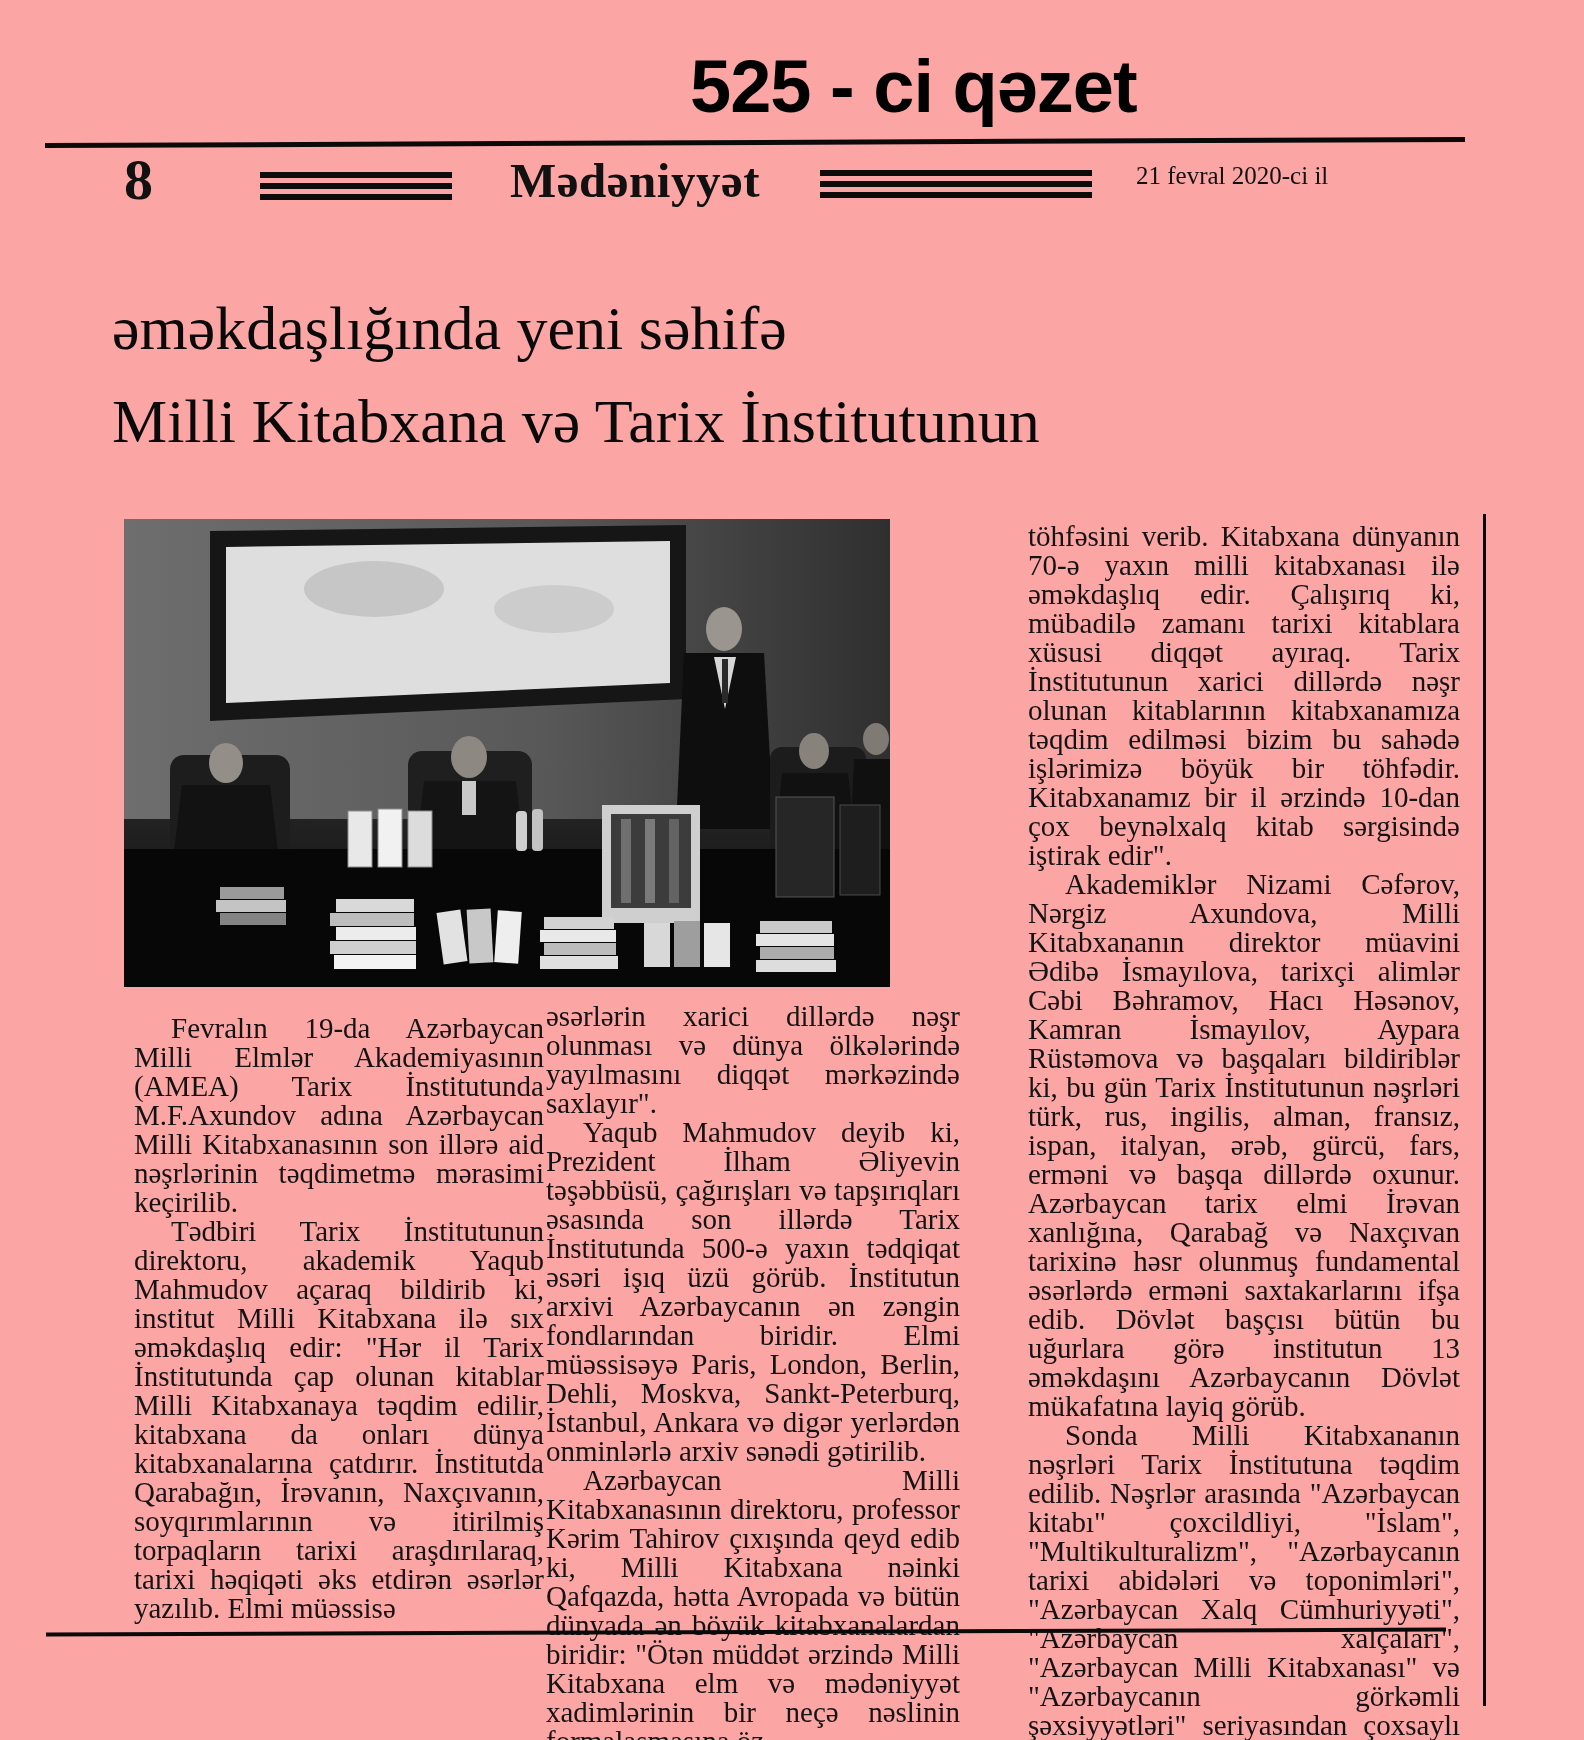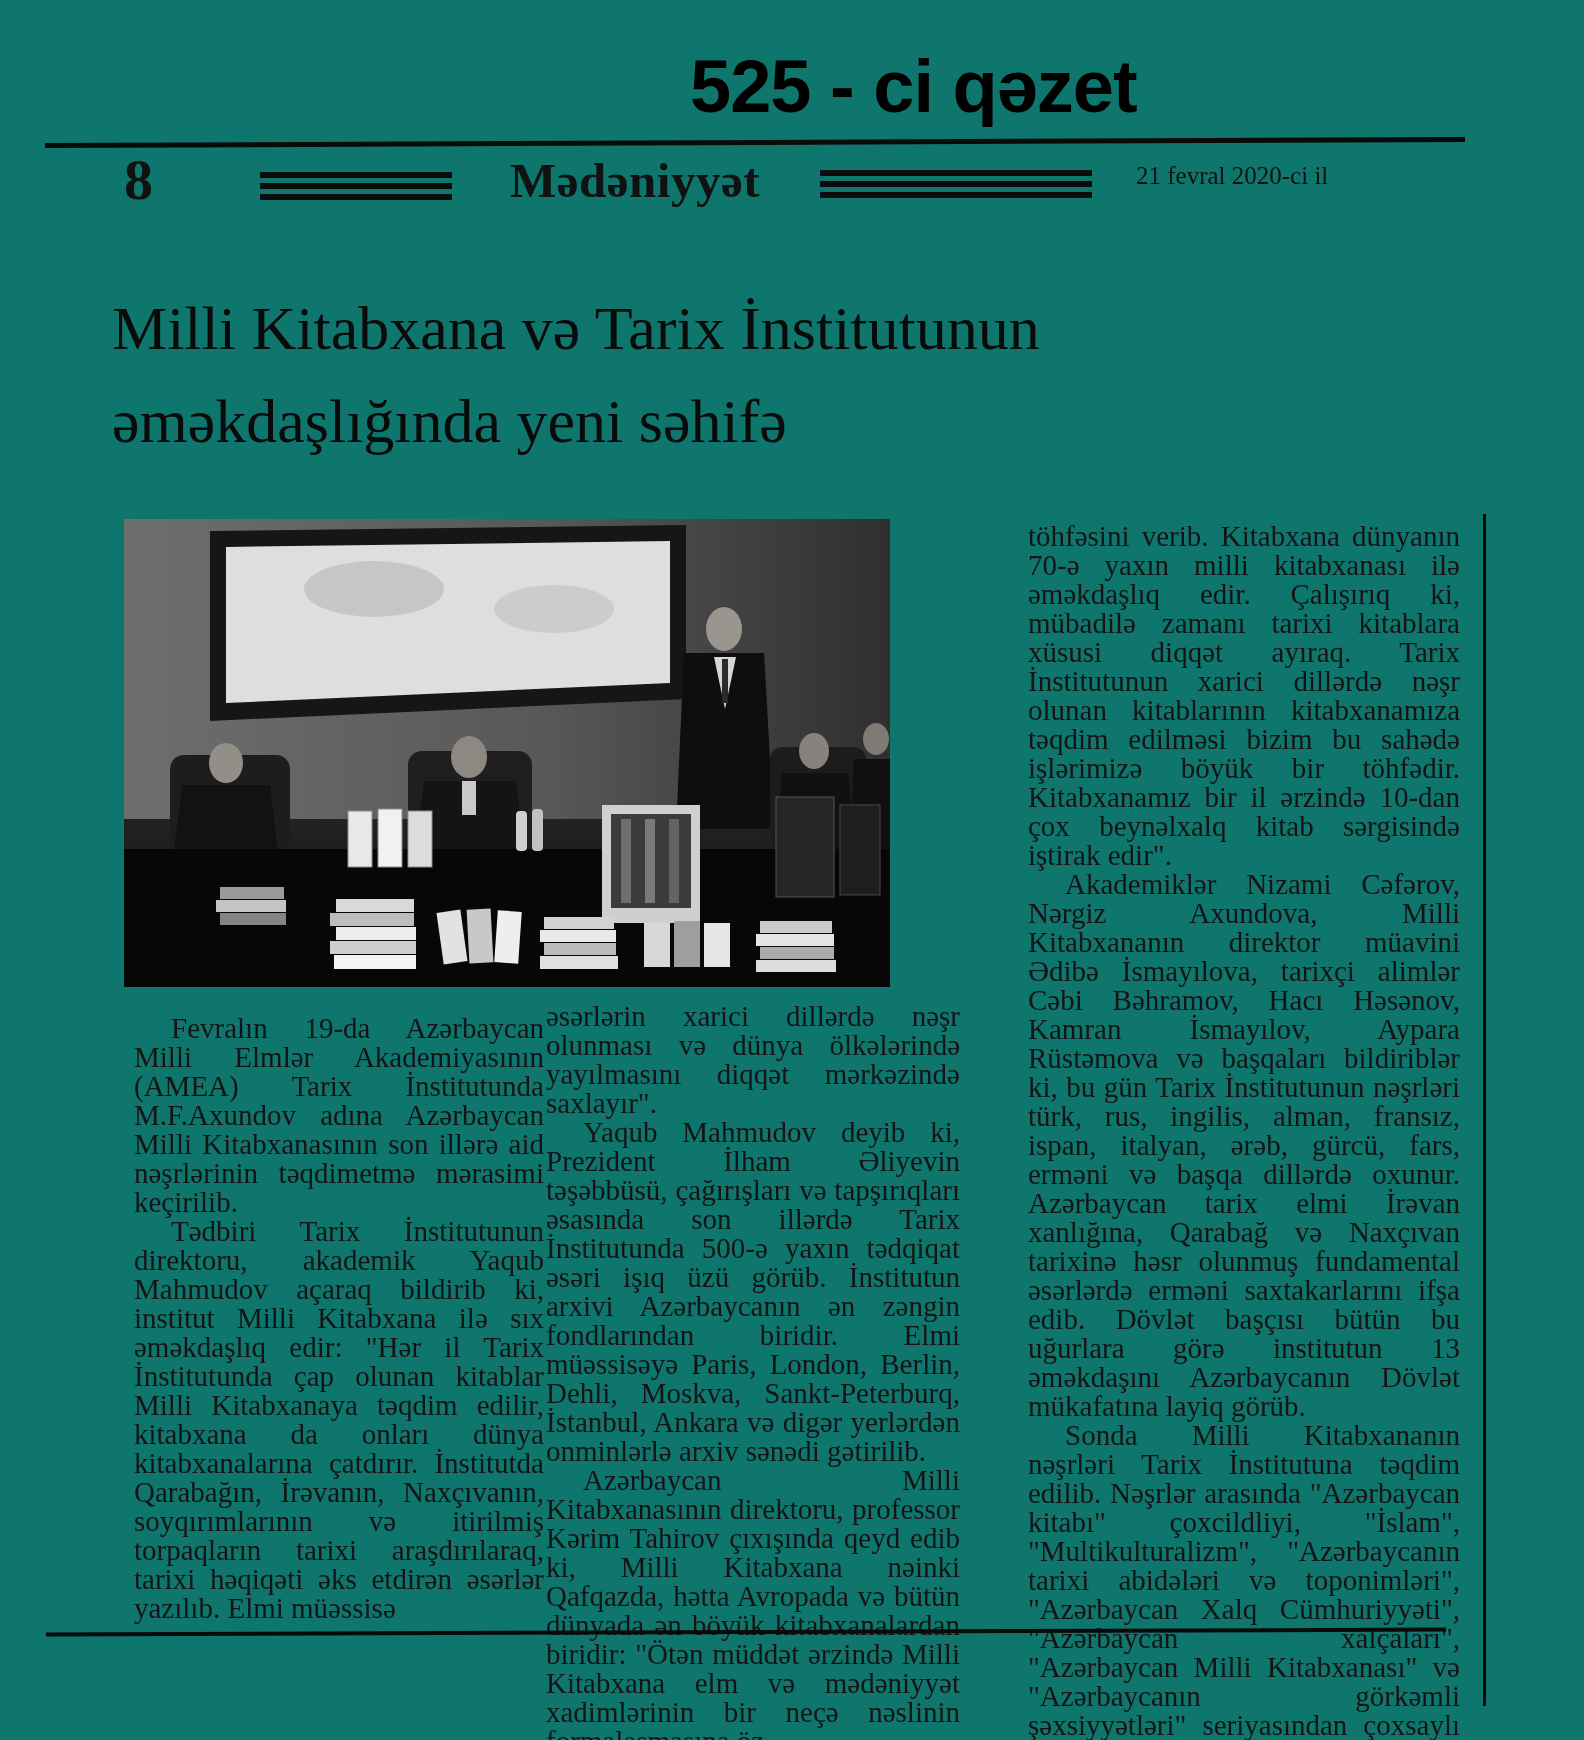--- a/index.html
+++ b/index.html
@@ -1,18 +1,18 @@
 <!DOCTYPE html>
 <html lang="az"><head>
 <meta charset="utf-8">
 <title>525-ci qəzet — Mədəniyyət</title>
 <style>
   html,body{margin:0;padding:0;background:#e9e9e9;}
   #page{
-    position:relative;width:1584px;height:1740px;background:#0f766e;
+    position:relative;width:1584px;height:1740px;background:#fca5a5;
     font-family:"Liberation Serif","DejaVu Serif",serif;color:#111;
     overflow:hidden;margin:0 auto;
   }
   
   .masthead{
     position:absolute;top:44px;left:690px;width:560px;
     font-family:"Liberation Sans","DejaVu Sans",sans-serif;
     font-weight:700;font-size:74px;letter-spacing:-1px;color:#000;
     white-space:nowrap;
   }
@@ -55,22 +55,22 @@
 
   <div class="rule rule-top"></div>
 
   <div class="pagenum">8</div>
   <div class="sectionlines sl-left"></div>
   <div class="sectiontitle">Mədəniyyət</div>
   <div class="sectionlines sl-right"></div>
   <div class="dateline">21 fevral 2020-ci il</div>
 
   <div class="headline">
+    <div>əməkdaşlığında yeni səhifə</div>
     <div>Milli Kitabxana və Tarix İnstitutunun</div>
-    <div>əməkdaşlığında yeni səhifə</div>
   </div>
 
   <figure class="photo" style="margin:0" role="img" aria-label="Black-and-white photograph: presentation ceremony — officials in dark suits seated behind a long table covered with displayed books, a speaker standing at centre, projection screen on the wall above.">
     <svg viewBox="0 0 766 468" preserveAspectRatio="none">
       <defs>
         <linearGradient id="wallg" x1="0" y1="0" x2="1" y2="0">
           <stop offset="0" stop-color="#6e6e6e"></stop>
             <stop offset="0.55" stop-color="#585858"></stop>
             <stop offset="1" stop-color="#2f2f2f"></stop>
         </linearGradient>

